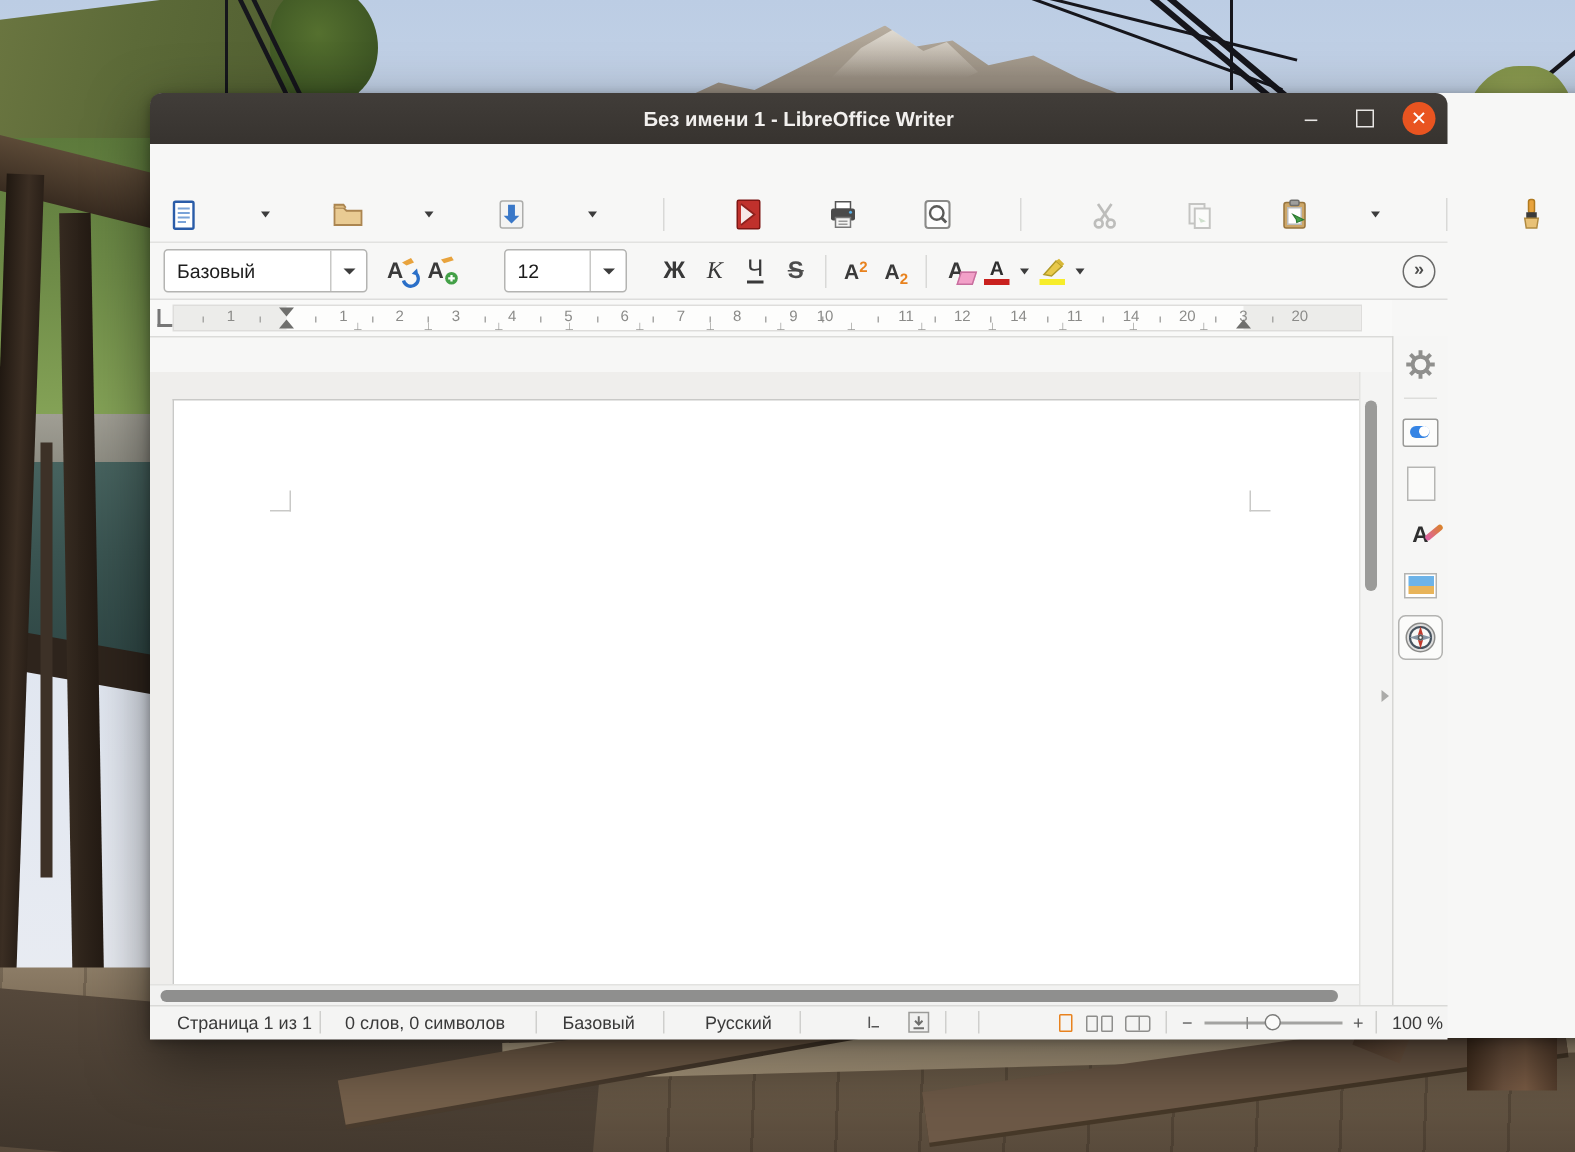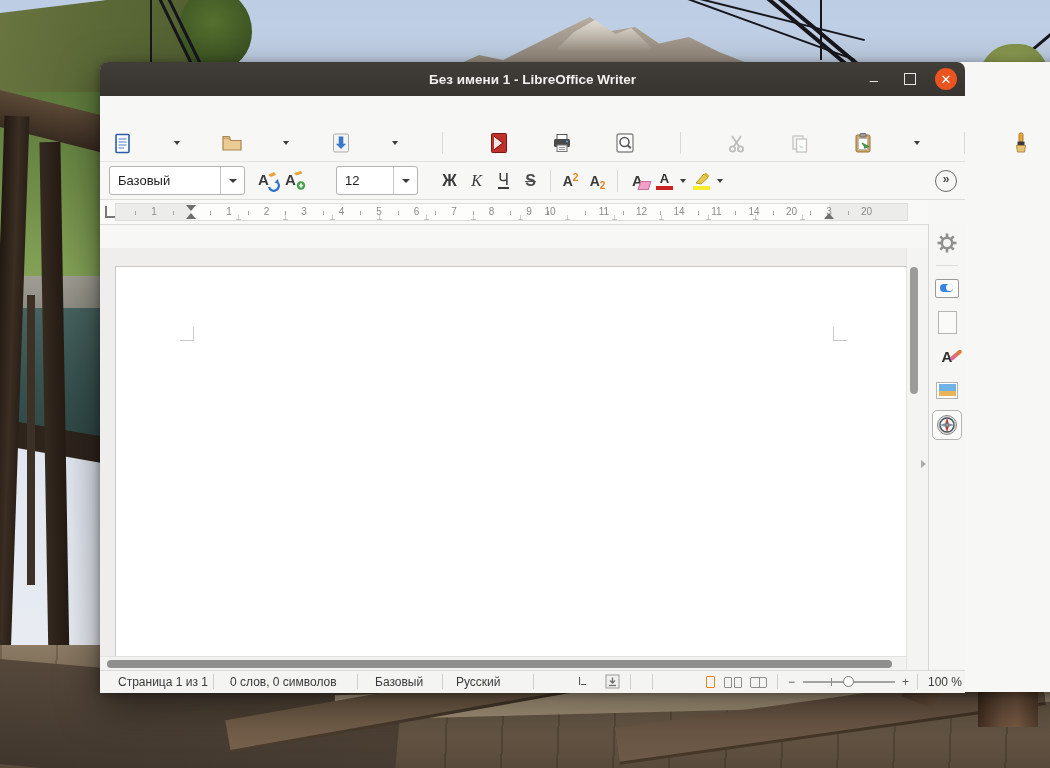--- a/index.html
+++ b/index.html
@@ -618,21 +618,21 @@
     </div>
   </div>
 
   <div id="statusbar" class="abs">
     <span class="st" style="left:18px">Страница 1 из 1</span>
     <span class="ssep" style="left:113px"></span>
     <span class="st" style="left:130px">0 слов, 0 символов</span>
     <span class="ssep" style="left:257px"></span>
     <span class="st" style="left:275px">Базовый</span>
     <span class="ssep" style="left:342px"></span>
-    <span class="st" style="left:356px">Русский</span>
+    <span class="st" style="left:370px">Русский</span>
     <span class="ssep" style="left:433px"></span>
     <span class="st" style="left:478px;color:#555;font-size:11px"><span>I</span><span style="display:inline-block;width:5px;border-bottom:1.5px solid #555;height:9px"></span></span>
     <span class="smallico" style="left:505px">
       <svg width="15" height="15" viewBox="0 0 15 15">
           <rect x="1" y="1" width="13" height="13" fill="#f0f0ef" stroke="#9a9a98"></rect>
           <path d="M7.5 3.5v5M5 6.5l2.5 2.5L10 6.5" fill="none" stroke="#6e6e6c" stroke-width="1.3"></path>
           <line x1="4" y1="11.5" x2="11" y2="11.5" stroke="#6e6e6c" stroke-width="1.3"></line>
         </svg>
     </span>
     <span class="ssep" style="left:530px"></span>

